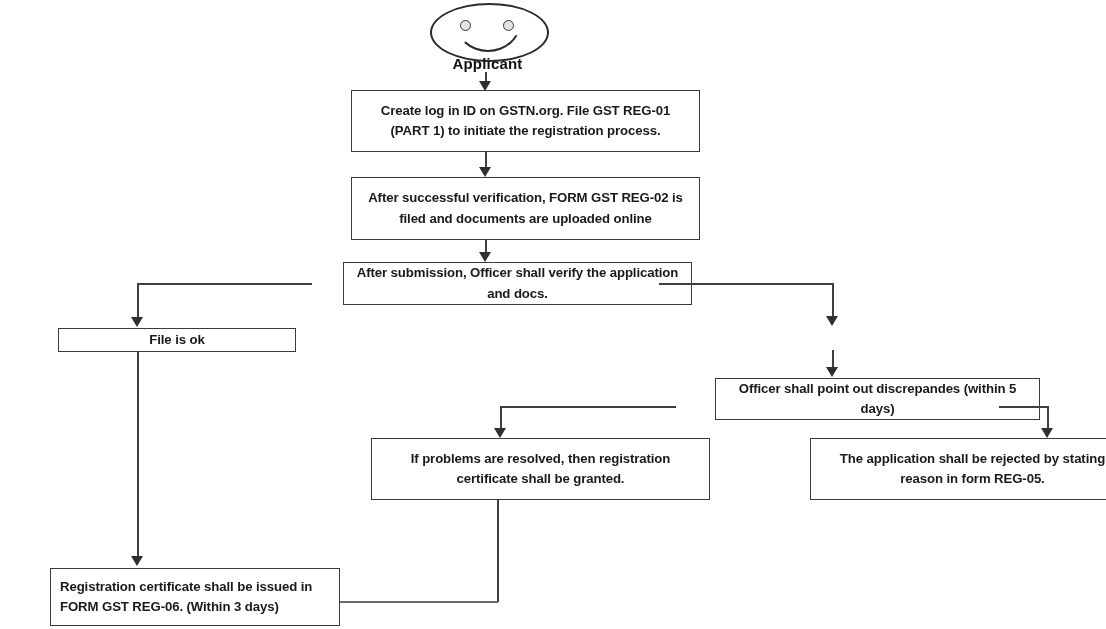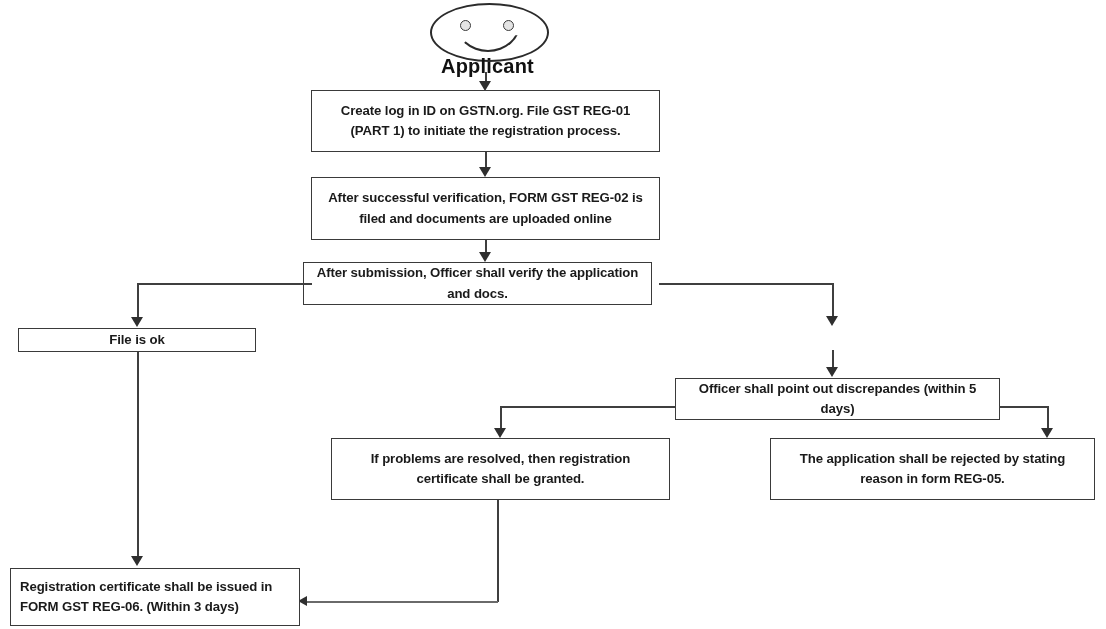--- a/index.html
+++ b/index.html
@@ -22,20 +22,21 @@
     background:#ffffff;
     color:#1a1a1a;
     font-size:13.2px;
     line-height:1.52;
     letter-spacing:-0.1px;
     display:flex;
     flex-direction:column;
     justify-content:center;
     padding:3px 9px;
     font-weight:600;
+    margin-left:40px;
   }
   .node.center{text-align:center;}
   .node.left{text-align:left;}
   .node.single{
     justify-content:center;
     align-items:center;
     text-align:center;
     padding:2px 6px;
   }
   
@@ -67,21 +68,21 @@
     width:66px;height:30px;
     border:2px solid #2b2b2b;
     border-top-color:transparent;
     border-left-color:transparent;
     border-right-color:transparent;
     border-radius:0 0 50% 50%/0 0 100% 100%;
     box-sizing:border-box;
   }
   .applicant-label{
     position:absolute;
-    font-size:20px;
+    font-size:15px;
     font-weight:bold;
     color:#111;
     text-align:center;
     letter-spacing:0.2px;
   }
   .ln{
     position:absolute;
     background:#3f3f3f;
   }
   .ln.v{width:1.6px;}

